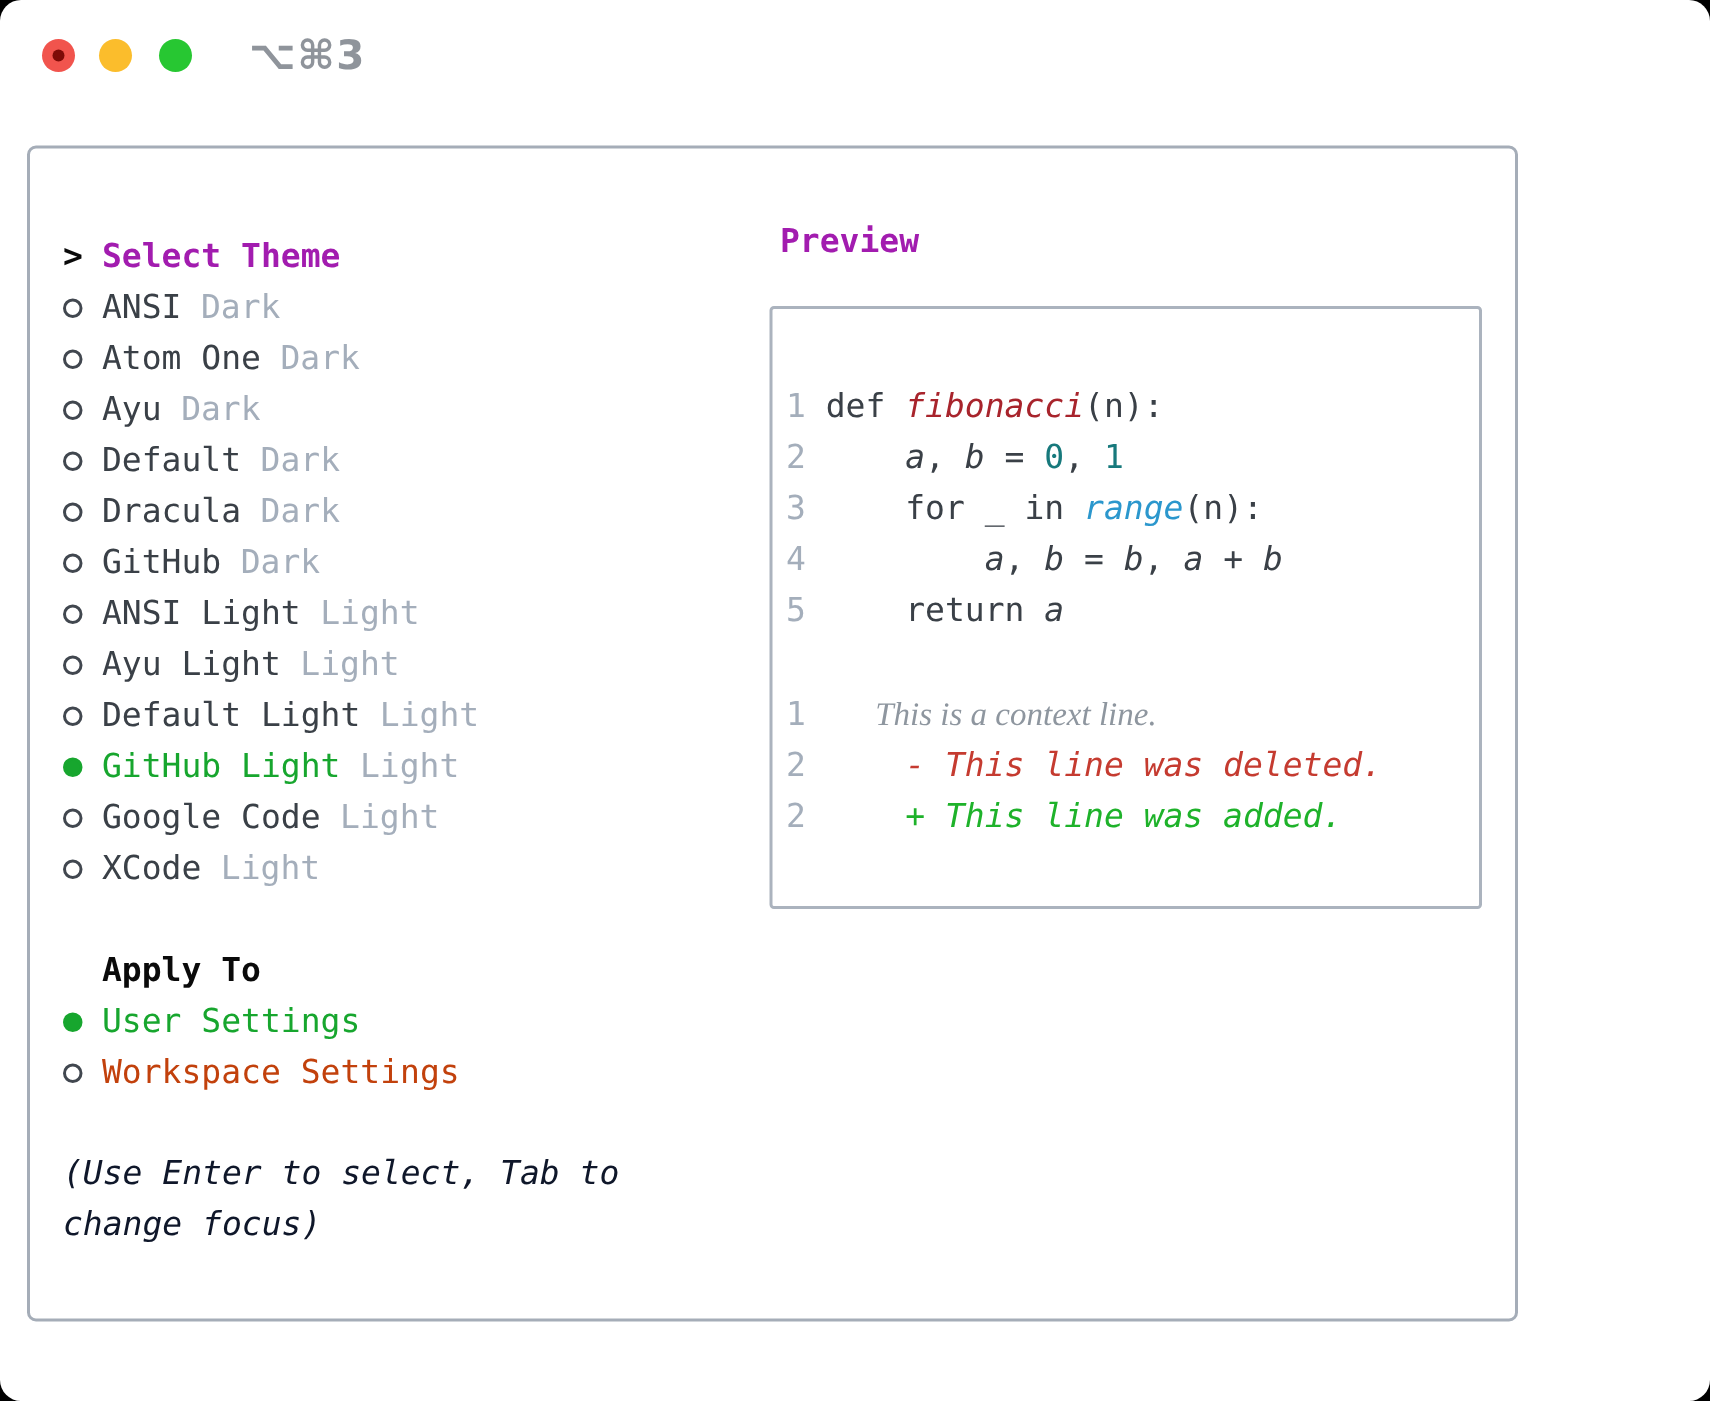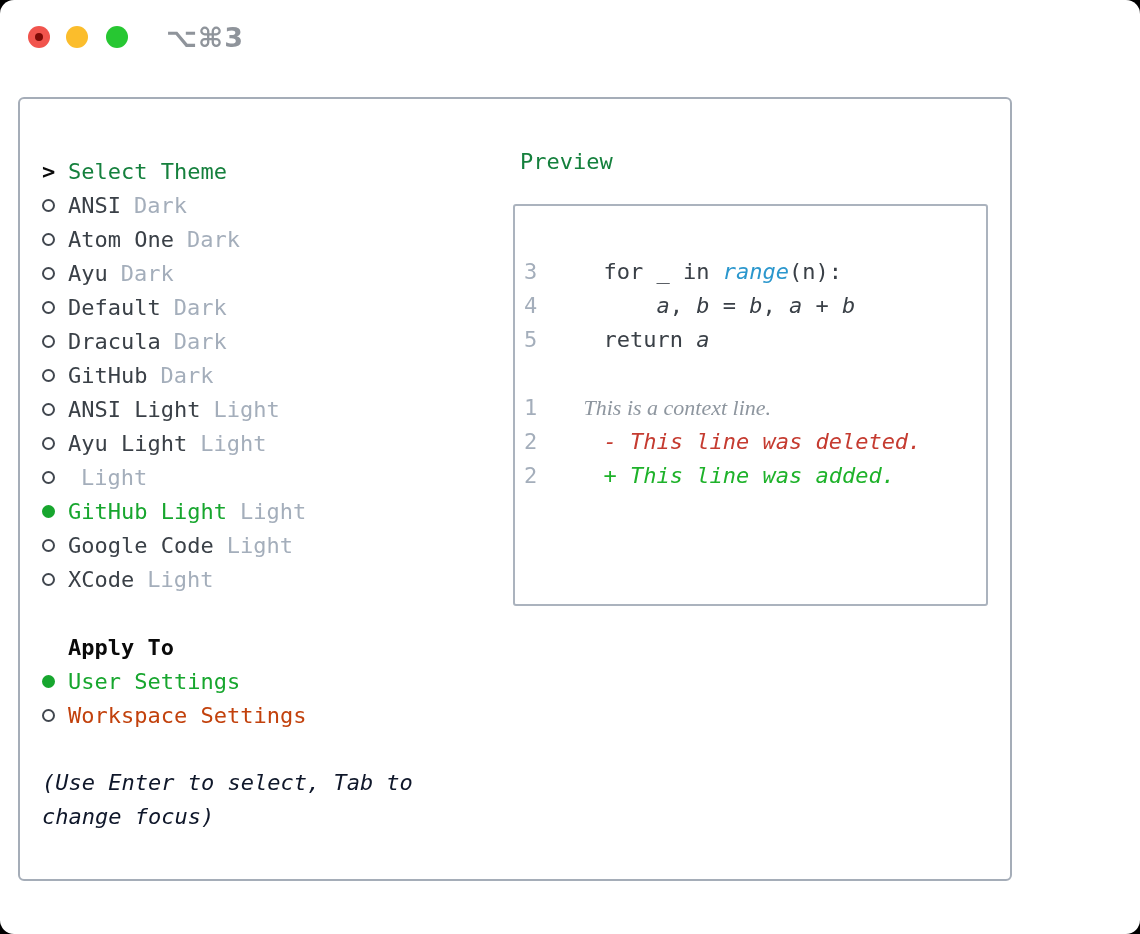--- a/index.html
+++ b/index.html
@@ -46,21 +46,21 @@
   .row { height: 34px; display: flex; align-items: center; white-space: pre; }
   .row.blank { height: 34px; }
   .slot { width: 26px; display: flex; align-items: center; flex: none; }
   .bullet {
     width: 13px; height: 13px; box-sizing: border-box;
     border: 2px solid #41474f; border-radius: 50%;
     background: transparent;
   }
   .bullet.filled { background: #17a62e; border-color: #17a62e; }
   .prompt { font-weight: bold; color: #0a0a0a; }
-  .h1 { font-weight: normal; color: #15803d; }
+  .h1 { font-weight: bold; color: #a21caf; }
   .h2 { color: #0a0a0a; font-weight: bold; }
   .tname { color: #3a4047; }
   .tname.sel { color: #17a62e; }
   .ttag { color: #a4aebb; margin-left: 13px; }
   .opt-label { color: #c2410c; }
   .opt-label.sel { color: #17a62e; }
   .hint {
     margin-top: 34px;
     width: 400px;
     color: #0f172a; font-style: italic;
@@ -115,21 +115,21 @@
 
       <div id="theme-list">
           <div class="row"><span class="slot"><span class="bullet"></span></span><span class="tname">ANSI</span><span class="ttag">Dark</span></div>
           <div class="row"><span class="slot"><span class="bullet"></span></span><span class="tname">Atom One</span><span class="ttag">Dark</span></div>
           <div class="row"><span class="slot"><span class="bullet"></span></span><span class="tname">Ayu</span><span class="ttag">Dark</span></div>
           <div class="row"><span class="slot"><span class="bullet"></span></span><span class="tname">Default</span><span class="ttag">Dark</span></div>
           <div class="row"><span class="slot"><span class="bullet"></span></span><span class="tname">Dracula</span><span class="ttag">Dark</span></div>
           <div class="row"><span class="slot"><span class="bullet"></span></span><span class="tname">GitHub</span><span class="ttag">Dark</span></div>
           <div class="row"><span class="slot"><span class="bullet"></span></span><span class="tname">ANSI Light</span><span class="ttag">Light</span></div>
           <div class="row"><span class="slot"><span class="bullet"></span></span><span class="tname">Ayu Light</span><span class="ttag">Light</span></div>
-          <div class="row"><span class="slot"><span class="bullet"></span></span><span class="ttag">Light</span></div>
+          <div class="row"><span class="slot"><span class="bullet"></span></span><span class="tname">Default Light</span><span class="ttag">Light</span></div>
           <div class="row"><span class="slot"><span class="bullet filled"></span></span><span class="tname sel">GitHub Light</span><span class="ttag">Light</span></div>
           <div class="row"><span class="slot"><span class="bullet"></span></span><span class="tname">Google Code</span><span class="ttag">Light</span></div>
           <div class="row"><span class="slot"><span class="bullet"></span></span><span class="tname">XCode</span><span class="ttag">Light</span></div>
         </div>
 
       <div class="row blank"></div>
 
       <div class="row">
         <span class="slot"></span>
         <span class="h2">Apply To</span>
@@ -142,20 +142,22 @@
 
       <div class="hint">(Use Enter to select, Tab to change focus)</div>
     </div>
 
     <div class="preview-heading-row">
       <span class="h1">Preview</span>
     </div>
 
     <div class="preview-box">
       <div id="code-lines">
+          <div class="cl"><span class="ln">1 </span><span class="tok-kw">def </span><span class="tok-fn">fibonacci</span><span class="tok-pl">(n):</span></div>
+          <div class="cl"><span class="ln">2 </span><span class="tok-pl">    </span><span class="tok-var">a</span><span class="tok-pl">, </span><span class="tok-var">b</span><span class="tok-pl"> = </span><span class="tok-num">0</span><span class="tok-pl">, </span><span class="tok-num">1</span></div>
           <div class="cl"><span class="ln">3 </span><span class="tok-pl">    </span><span class="tok-kw">for</span><span class="tok-pl"> _ </span><span class="tok-kw">in</span><span class="tok-pl"> </span><span class="tok-bi">range</span><span class="tok-pl">(n):</span></div>
           <div class="cl"><span class="ln">4 </span><span class="tok-pl">        </span><span class="tok-var">a</span><span class="tok-pl">, </span><span class="tok-var">b</span><span class="tok-pl"> = </span><span class="tok-var">b</span><span class="tok-pl">, </span><span class="tok-var">a</span><span class="tok-pl"> + </span><span class="tok-var">b</span></div>
           <div class="cl"><span class="ln">5 </span><span class="tok-pl">    </span><span class="tok-kw">return</span><span class="tok-pl"> </span><span class="tok-var">a</span></div>
           <div class="cl"><span class="ln"></span></div>
           <div class="cl"><span class="ln">1 </span><span class="tok-ctx">      This is a context line.</span></div>
           <div class="cl"><span class="ln">2 </span><span class="tok-del">    - This line was deleted.</span></div>
           <div class="cl"><span class="ln">2 </span><span class="tok-add">    + This line was added.</span></div>
         </div>
     </div>
 

